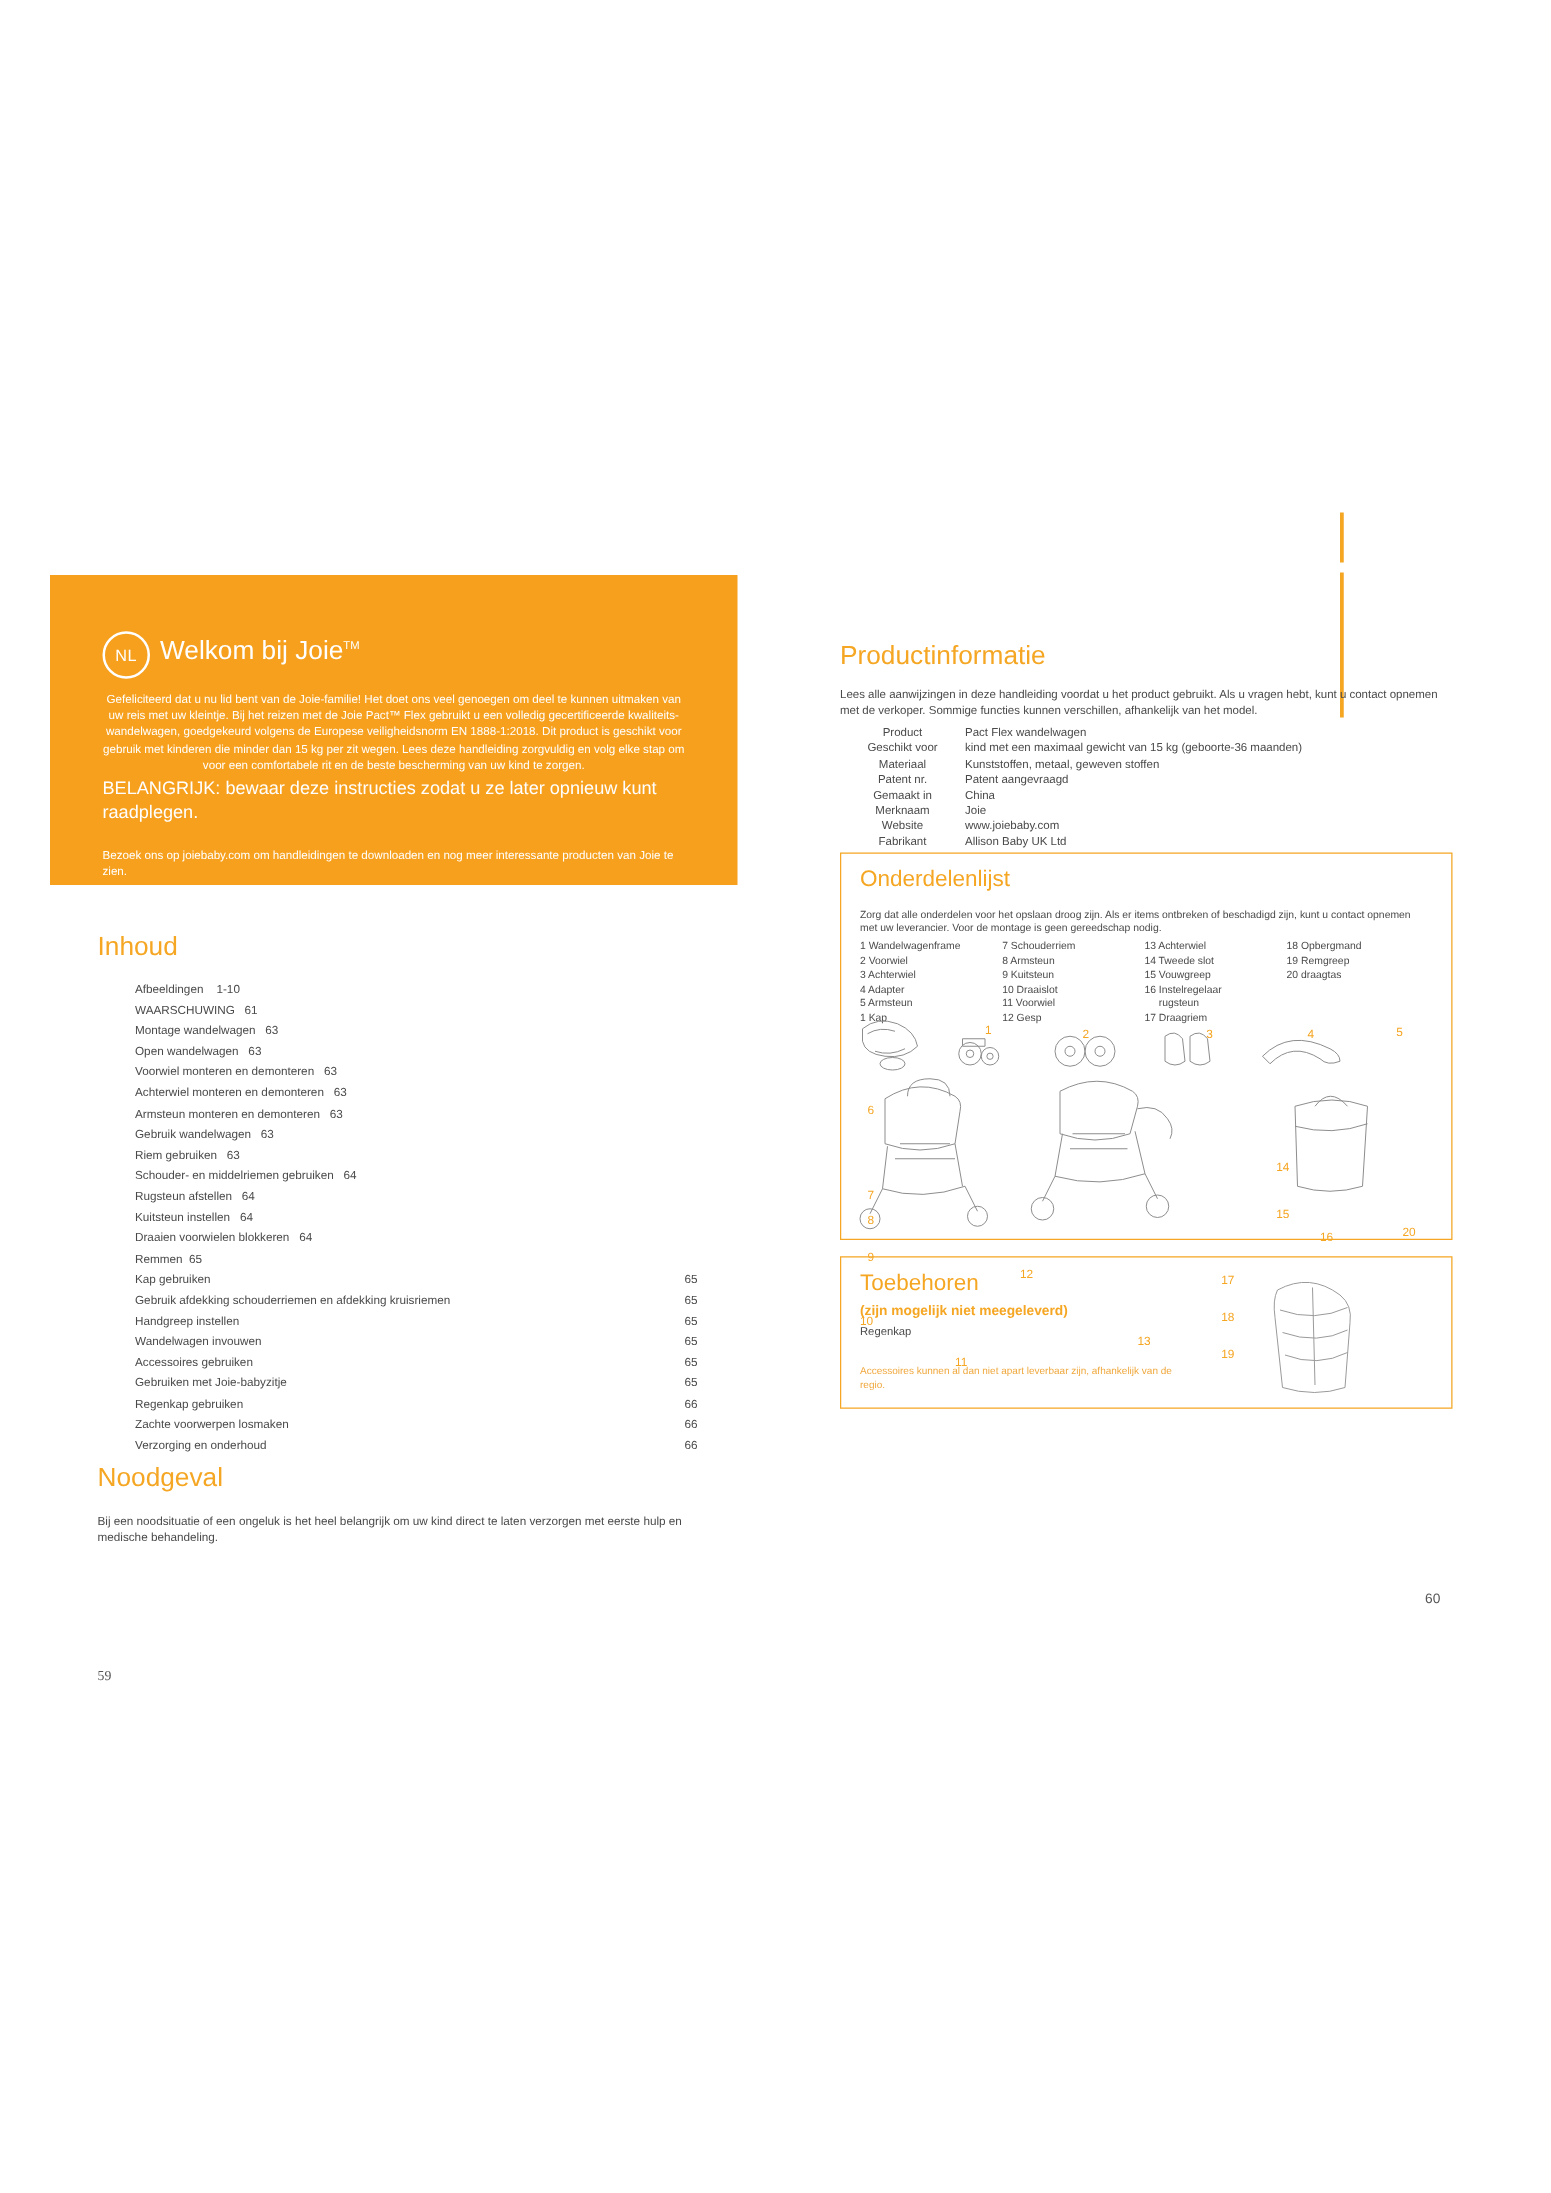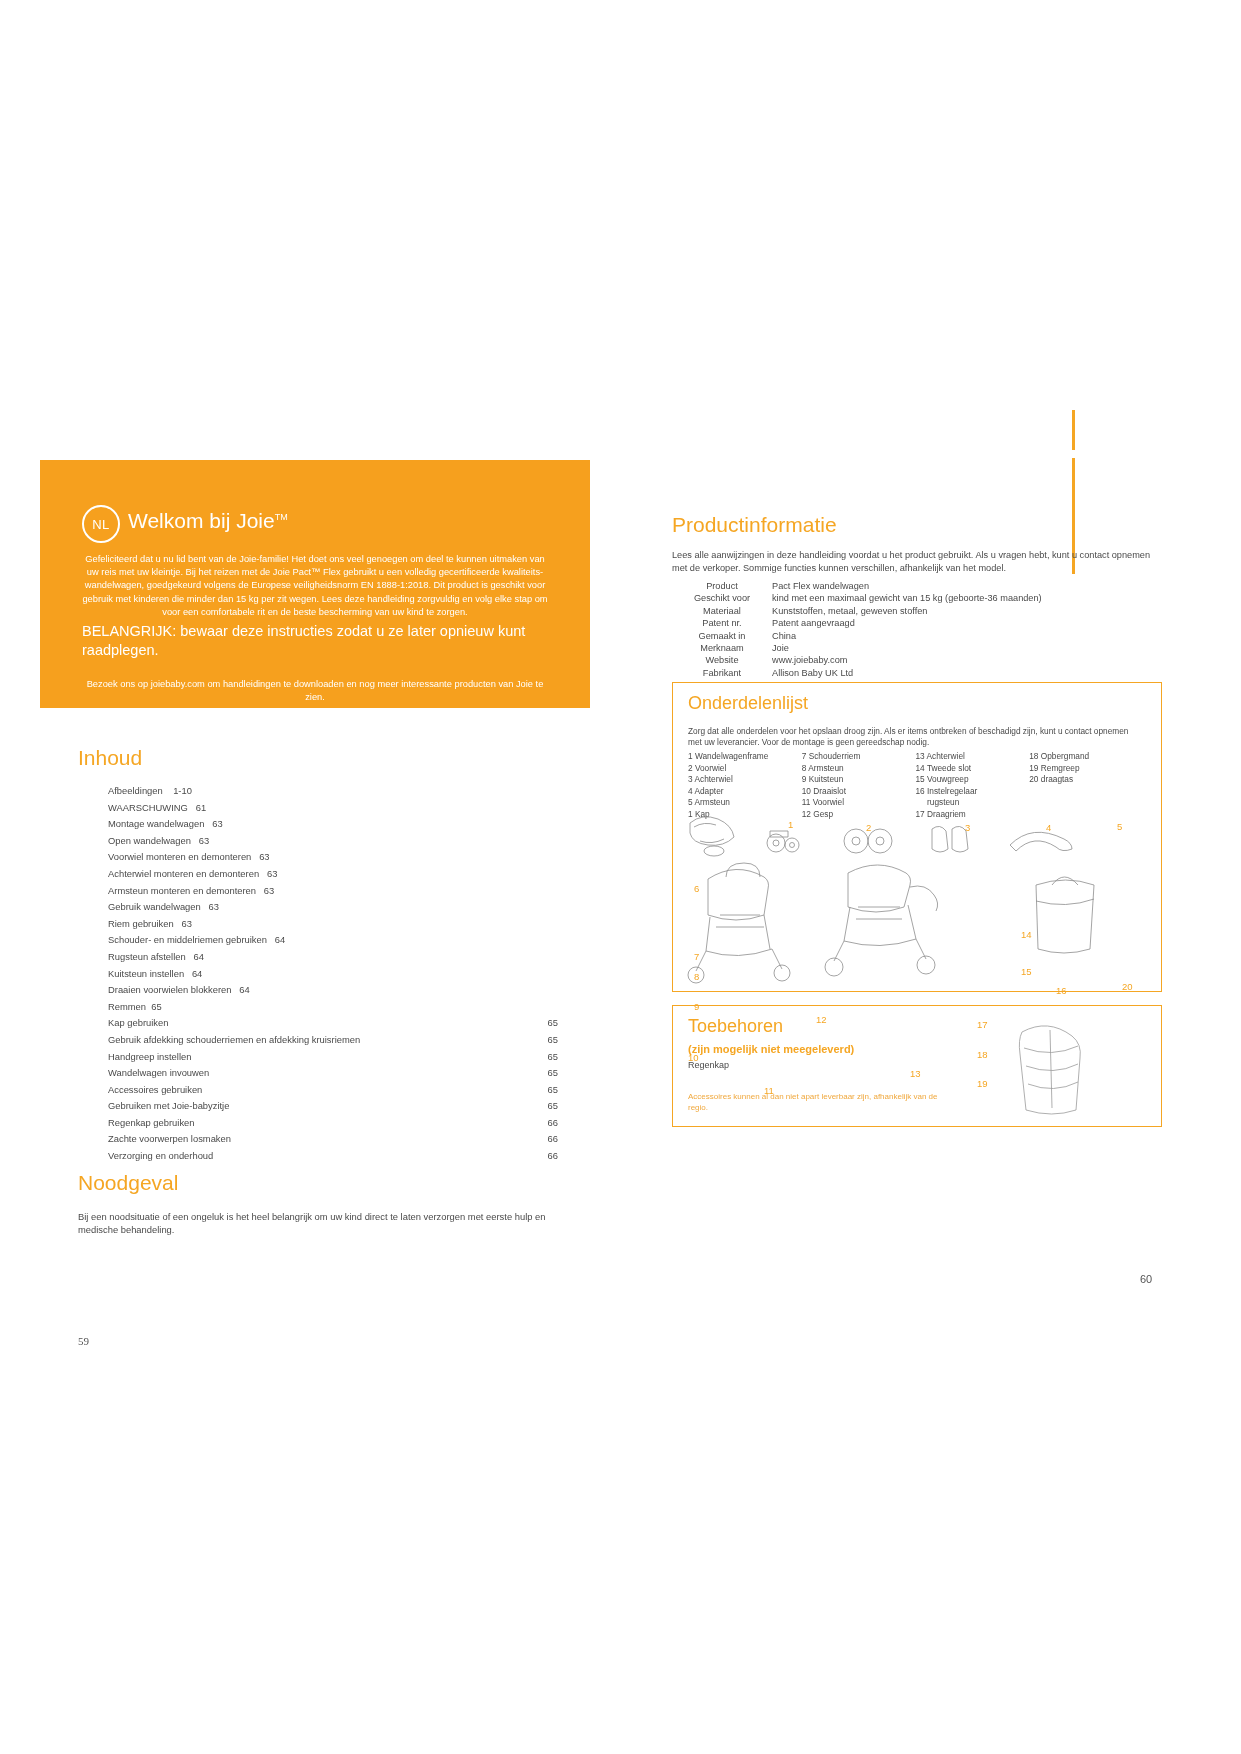--- a/index.html
+++ b/index.html
@@ -10,21 +10,21 @@
   .edge-bar{position:absolute;background:#f5a623;}
 
   .welcome-box{position:absolute;left:40px;top:460px;width:550px;height:248px;background:#f6a01e;}
   .nl-badge{position:absolute;left:82px;top:505px;width:34px;height:34px;border-radius:50%;border:2px solid #fff;color:#fff;
             font-size:13px;display:flex;align-items:center;justify-content:center;letter-spacing:.5px;}
   .welcome-title{position:absolute;left:128px;top:509px;color:#ffffff;font-size:21px;font-weight:400;}
   .welcome-title sup{font-size:9px;vertical-align:super;}
   .welcome-p{position:absolute;left:82px;width:466px;color:#ffffff;font-size:9.3px;line-height:13.2px;}
   .welcome-p.p1{top:553px;text-align:center;}
   .welcome-important{position:absolute;left:82px;top:622px;width:466px;color:#ffffff;font-size:14.5px;line-height:19px;font-weight:400;}
-  .welcome-p.p2{top:678px;text-align:center;}
+  .welcome-p.p2{top:678px;}
   .welcome-p.p3{top:709px;}
 
   .section-h{color:#f5a623;font-size:21px;font-weight:400;}
   #inhoud-h{position:absolute;left:78px;top:746px;}
   .toc{position:absolute;left:108px;top:783px;width:450px;}
   .toc-row{display:flex;justify-content:space-between;font-size:9.4px;line-height:16.6px;color:#4a4a4a;}
   .toc-row .lbl{white-space:pre;}
   .toc-row .pg{color:#4a4a4a;}
 
   #nood-h{position:absolute;left:78px;top:1171px;}

